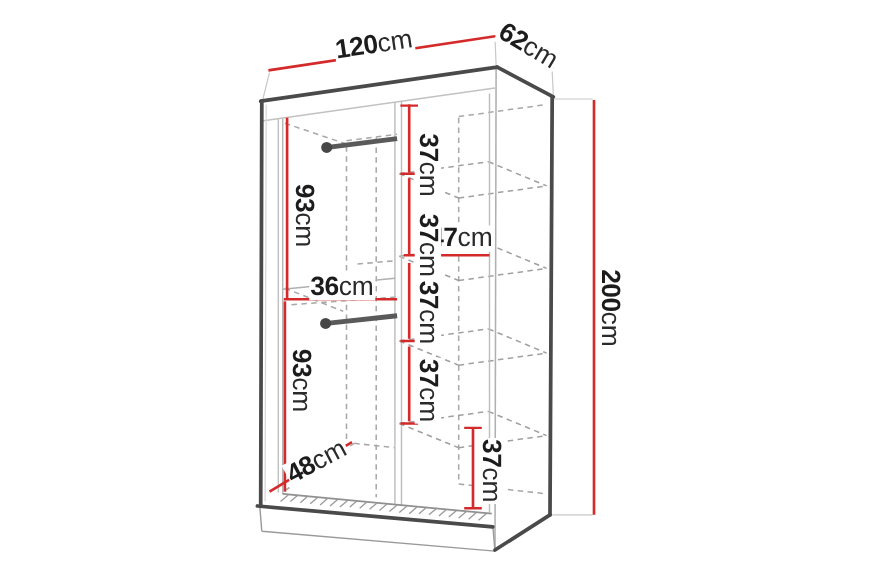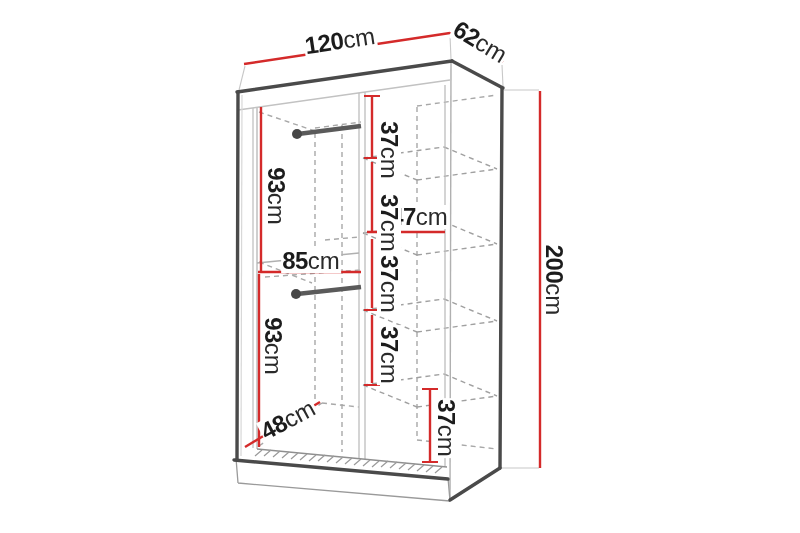--- a/index.html
+++ b/index.html
@@ -124,21 +124,21 @@
     <path d="M364,96 L380,96 M364,158 L380,158 M364,310 L380,310 M364,385 L380,385
              M422,389 L438,389 M422,462 L438,462" stroke-width="2.2"></path>
   </g>
 </svg>
 
   <div class="dim lab-120"><span class="num">120</span><span class="unit">cm</span></div>
   <div class="dim lab-62"><span class="num">62</span><span class="unit">cm</span></div>
   <div class="dim lab-200"><span class="num">200</span><span class="unit">cm</span></div>
   <div class="dim lab-93a"><span class="num">93</span><span class="unit">cm</span></div>
   <div class="dim lab-93b"><span class="num">93</span><span class="unit">cm</span></div>
-  <div class="dim lab-67"><span class="num">85</span><span class="unit">cm</span></div>
+  <div class="dim lab-67"><span class="num">36</span><span class="unit">cm</span></div>
   <div class="dim lab-47"><span class="num">47</span><span class="unit">cm</span></div>
   <div class="dim lab-48"><span class="num">48</span><span class="unit">cm</span></div>
   <div class="dim lab-37a"><span class="num">37</span><span class="unit">cm</span></div>
   <div class="dim lab-37b"><span class="num">37</span><span class="unit">cm</span></div>
   <div class="dim lab-37c"><span class="num">37</span><span class="unit">cm</span></div>
   <div class="dim lab-37d"><span class="num">37</span><span class="unit">cm</span></div>
   <div class="dim lab-37e"><span class="num">37</span><span class="unit">cm</span></div>
 </div>
 
 </body></html>

